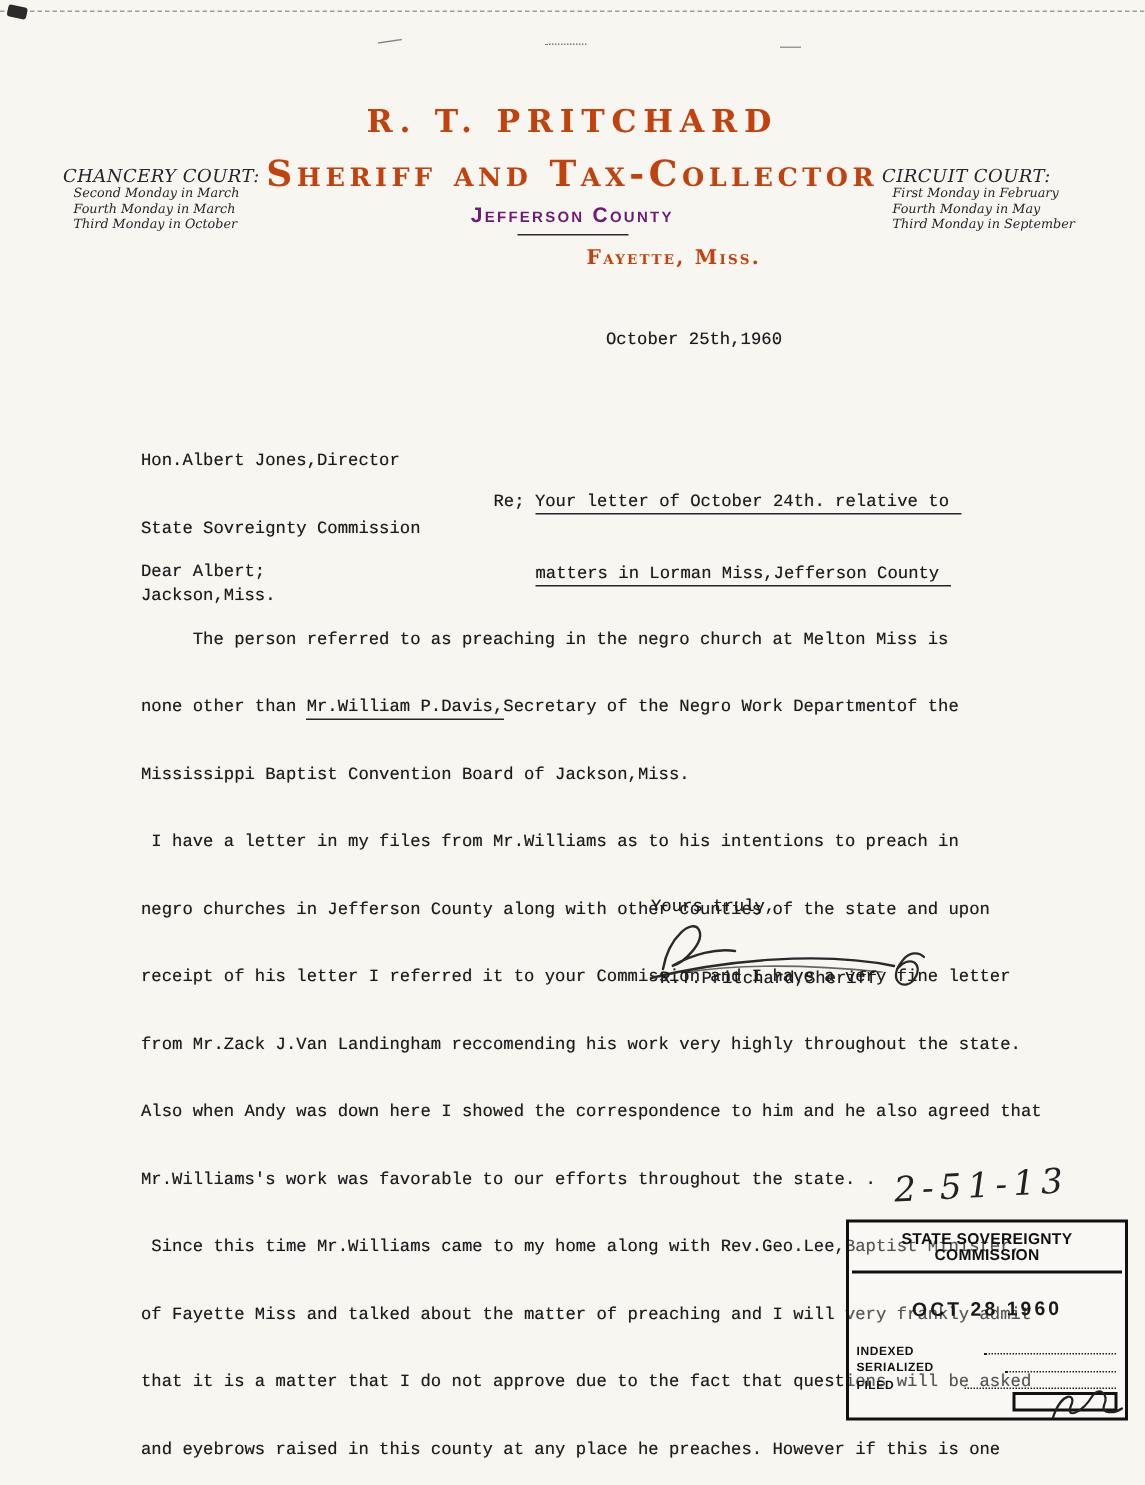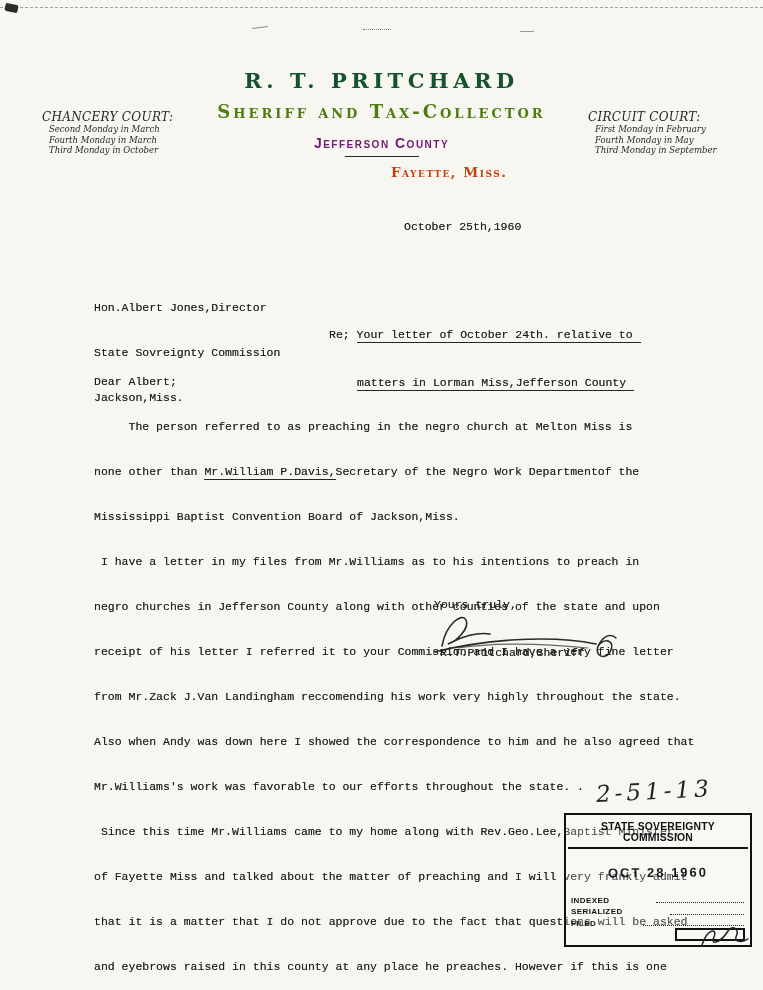--- a/index.html
+++ b/index.html
@@ -14,27 +14,27 @@
     font-family:"Liberation Mono","DejaVu Sans Mono",monospace;
     font-size:11.5px;line-height:15px;white-space:pre;
     text-shadow:0 0 .5px rgba(25,25,25,.55);
   }
   .u{border-bottom:1px solid #26262a;padding-bottom:0.5px;}
   .u-pad{padding-right:8px;}
   
   .lh-name{
     left:0;top:68px;width:100%;text-align:center;
     font-family:"DejaVu Serif","Liberation Serif",serif;
-    font-size:21px;font-weight:bold;letter-spacing:4.5px;color:#14532d;
+    font-size:21px;font-weight:bold;letter-spacing:4.5px;color:#c2410c;
   }
   .lh-title{
     left:0;top:101px;width:100%;text-align:center;
     font-family:"DejaVu Serif","Liberation Serif",serif;
-    font-variant:small-caps;font-size:18px;font-weight:600;
-    letter-spacing:3px;color:#4d7c0f;
+    font-variant:small-caps;font-size:24px;font-weight:600;
+    letter-spacing:3px;color:#c2410c;
   }
   .lh-county{
     left:0;top:135px;width:100%;text-align:center;
     font-family:Liberation Sans, sans-serif;
     font-variant:small-caps;font-size:14px;font-weight:bold;
     letter-spacing:1.5px;color:#701a75;
   }
   .lh-rule{left:345px;top:156px;width:74px;border-top:1.5px solid #2a2a2a;}
   .court{font-family:"DejaVu Serif","Liberation Serif",serif;font-style:italic;color:#26262a;}
   .court-head{font-size:12px;font-weight:normal;letter-spacing:.3px;}

